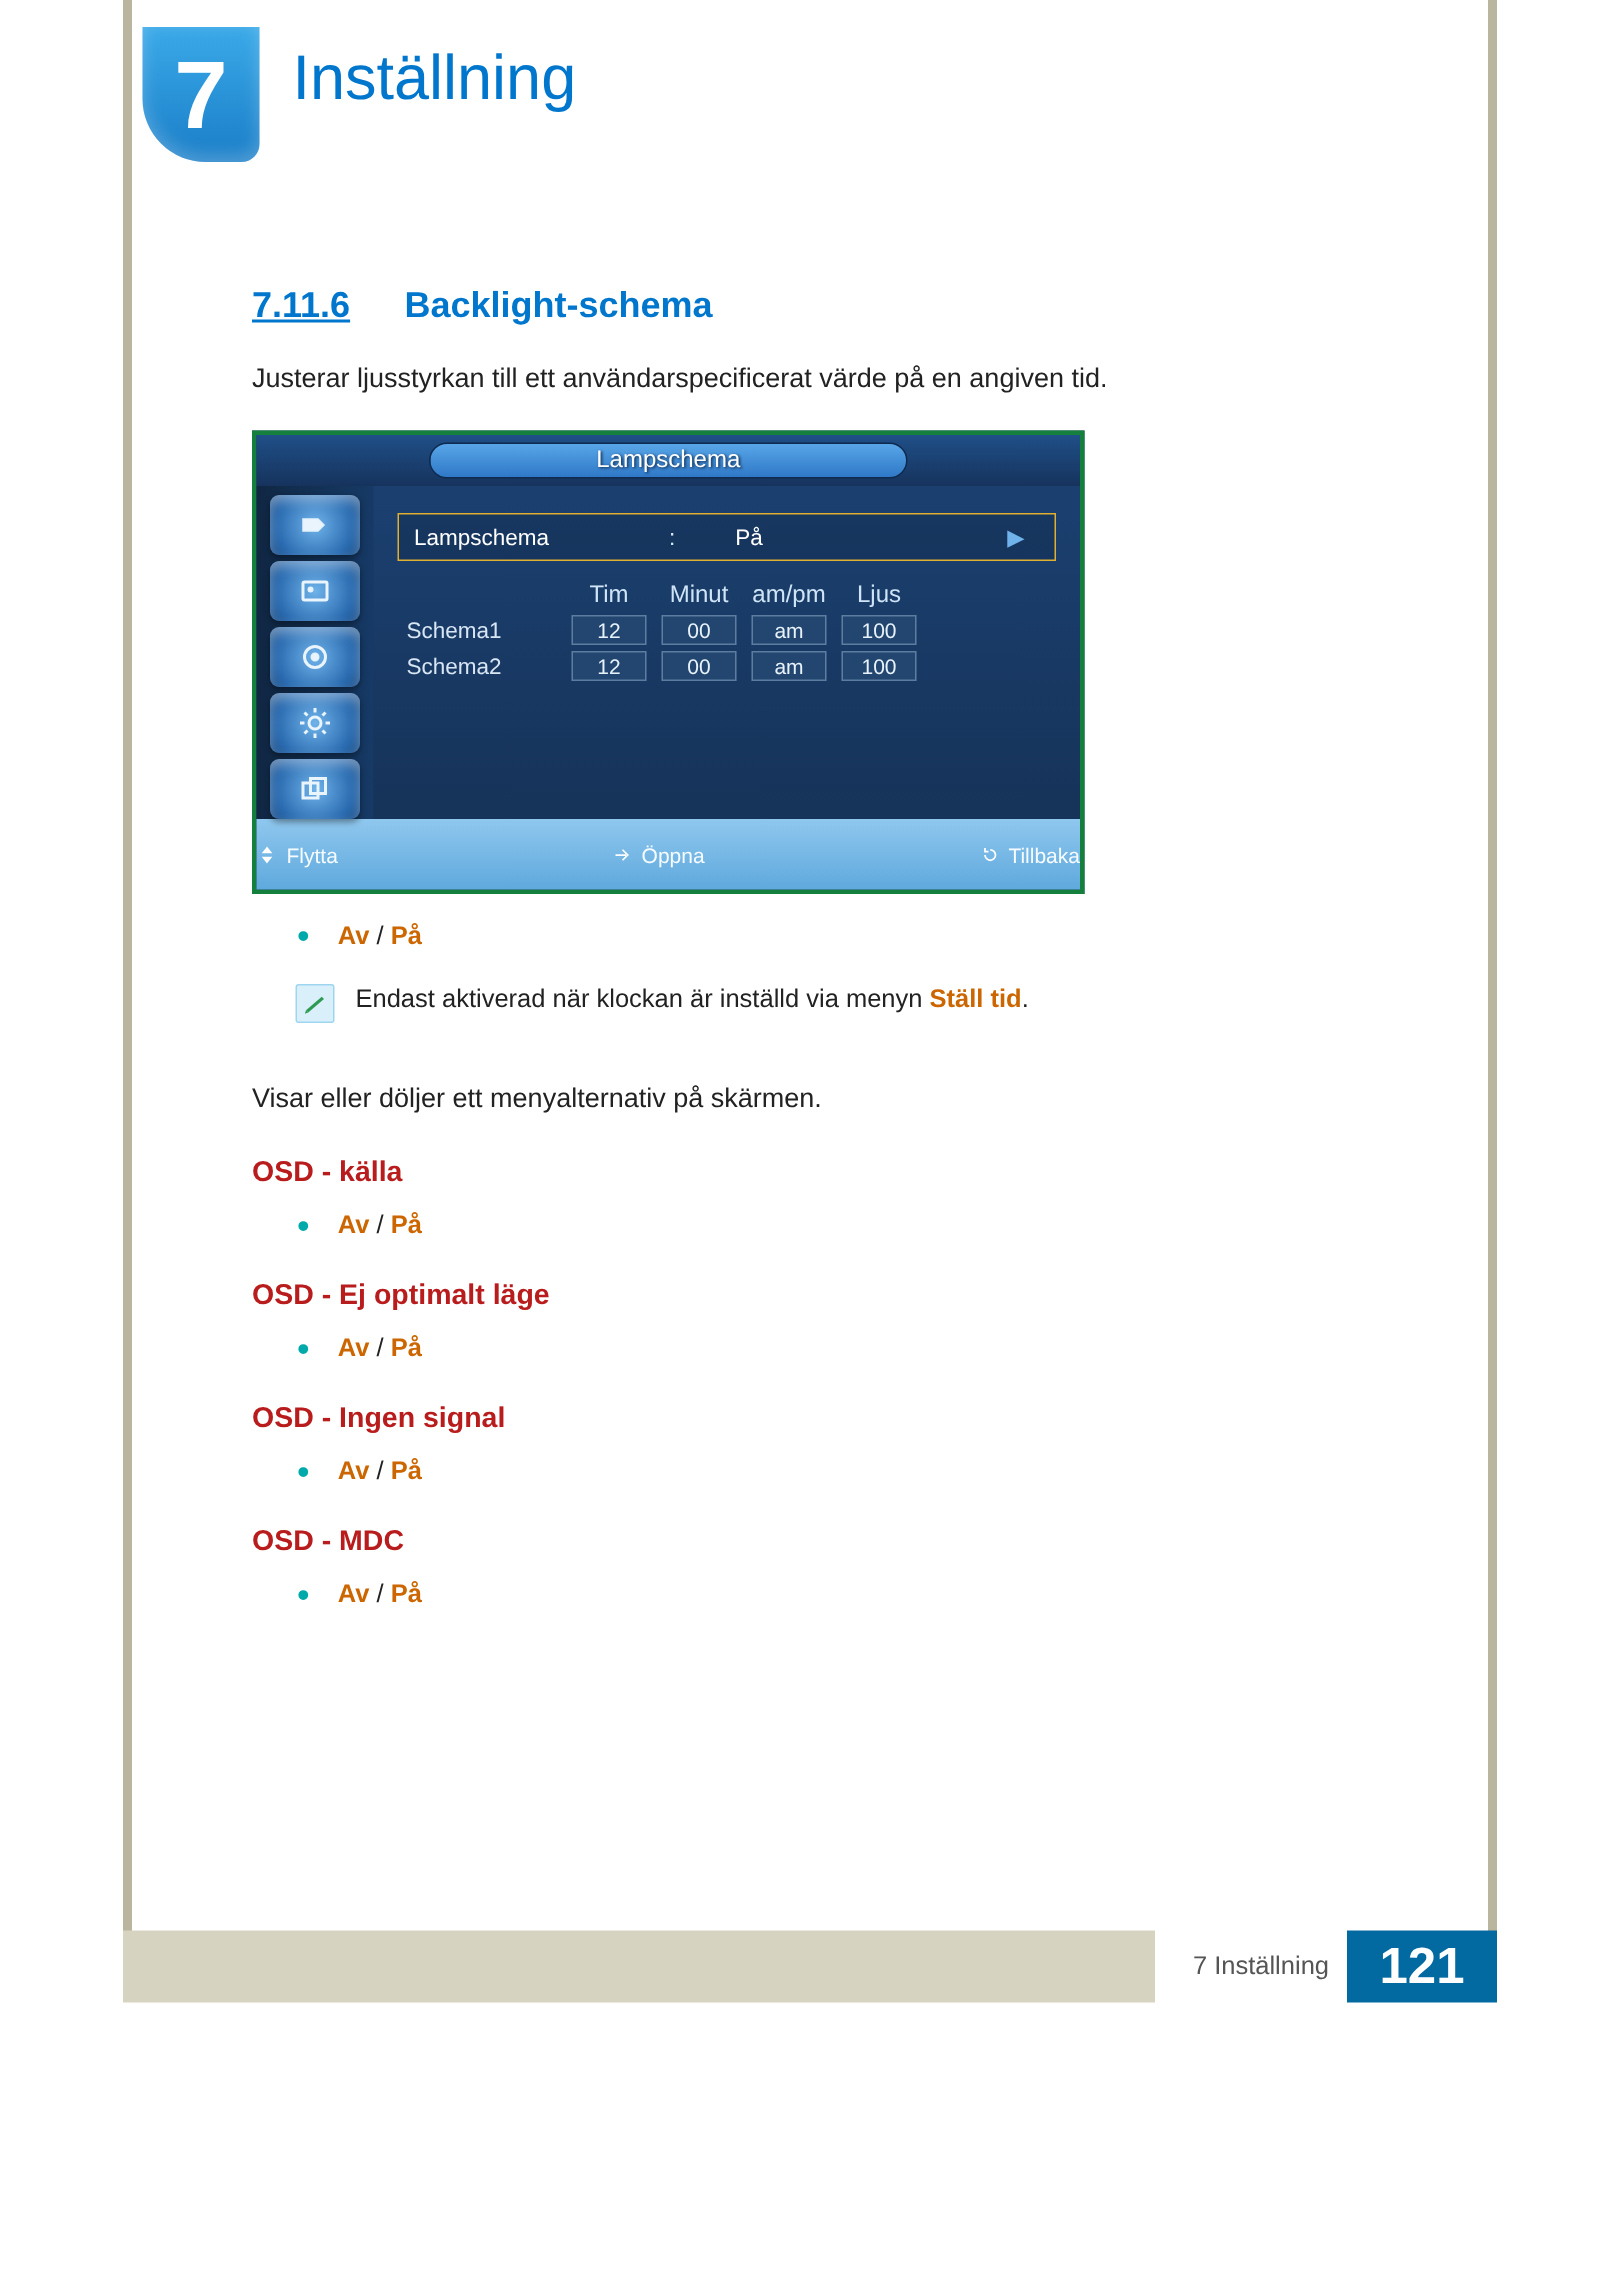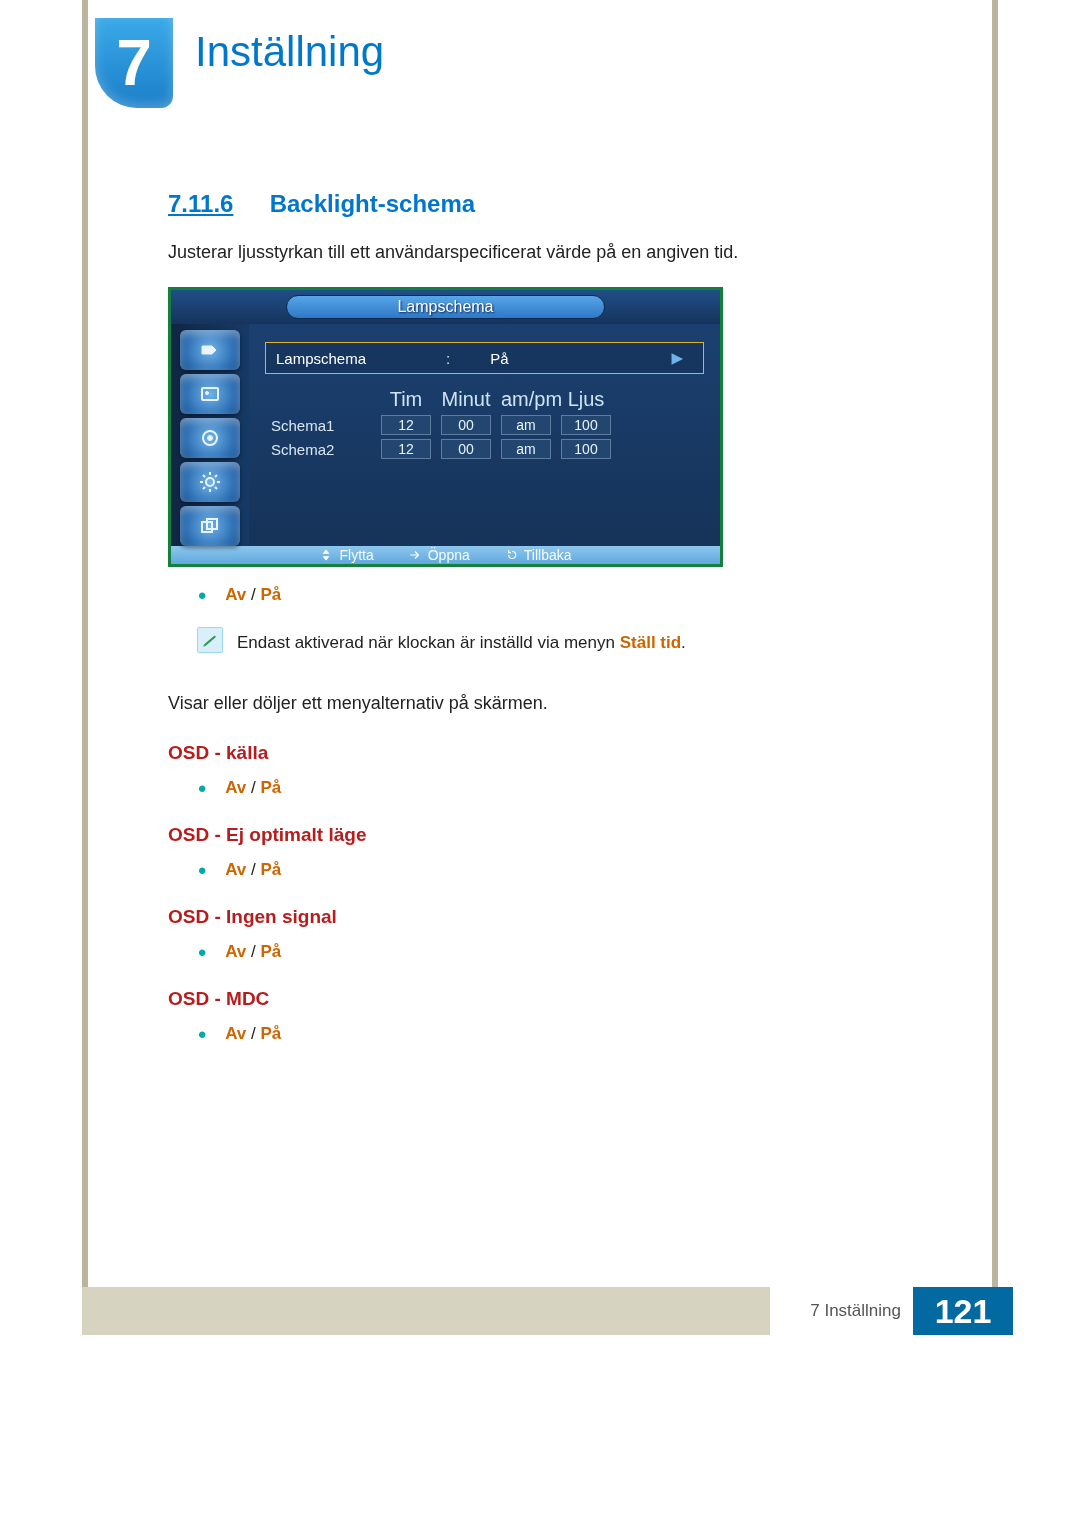--- a/index.html
+++ b/index.html
@@ -57,21 +57,21 @@
     font-weight: bold;
     margin-bottom: 22px;
   }
   .sec-heading .num { display:inline-block; min-width:95px;text-decoration:underline; }
   .body-text { font-size: 18px; color: #222; margin-bottom: 22px; line-height:1.4;}
   .sub-heading { color:#b91c1c; font-size:19px; font-weight:bold; margin: 26px 0 14px 0;}
   .bullet-row { margin: 6px 0 14px 30px; font-size:17px;}
   .bullet-dot { color:#0aa; font-size:24px; vertical-align:middle; margin-right:14px; line-height:0;}
   .opt-red { color:#cc6600; font-weight:bold;}
   .opt-sep { color:#222; font-weight:normal;}
-  .note-row { display:flex; align-items:flex-end; margin: 22px 0 38px 0; gap:14px;padding-left:29px;}
+  .note-row { display:flex; align-items:flex-start; margin: 22px 0 38px 0; gap:14px;padding-left:29px;}
   .note-icon {
     width:26px; height:26px;
     background:#d9f0fb;
     border:1px solid #9fd6ef;
     border-radius:2px;
     display:flex; align-items:center; justify-content:center;
   }
   .note-icon svg { width:18px; height:18px; }
   .note-text { font-size:17px; color:#222;}
   .note-text .highlight { color:#cc6600; font-weight:bold;}
@@ -127,45 +127,45 @@
     display:flex; align-items:center;
     justify-content:flex-start;
     gap:40px;
     margin-bottom:14px;
     background:rgba(0,0,0,.12);
   }
   .osd-row-sel .lbl { width:130px; color:#fff;}
   .osd-row-sel .val { color:#fff;}
   .osd-row-sel .arrow { margin-left:auto; margin-right:10px; color:#6fb3ea;}
   .osd-table { display:grid; grid-template-columns: 100px 50px 50px 50px 50px; gap:4px 10px; align-items:center; color:#d8e6f4; margin-left:6px;}
-  .osd-table .hd { font-size:20px; color:#cfe4f6; text-align:center;}
+  .osd-table .hd { font-size:16px; color:#cfe4f6; text-align:center;}
   .osd-table .rl { text-align:left; font-size:15px;}
   .osd-cell {
     border:1px solid #5d7da0;
     background:#22466f;
     text-align:center;
     font-size:14px;
     padding:1px 0;
     color:#e8f2fb;
   }
   .osd-footer {
-    height:18px;
+    height:47px;
     background: linear-gradient(180deg,#8fc7ee,#5fa9dd);
-    display:flex; align-items:center; justify-content:center;
+    display:flex; align-items:center; justify-content:space-between;
     gap:34px;
     color:#eaf5fd;
     font-size:14px;
   }
   .osd-footer .fi { display:flex; align-items:center; gap:6px; color:#f6fbff;}
   .osd-footer svg { width:14px; height:14px; fill:none; stroke:#fff; stroke-width:2;}
 
   
   .page-footer {
     position:absolute;
-    right:67px; bottom:192px;
+    right:82px; bottom:192px;
     display:flex; align-items:center; gap:12px;text-align:center;
   }
   .footer-label { font-size:17px; color:#555;}
   .page-num-box {
     background:#0369a1;
     color:#fff;
     font-size:34px;
     font-weight:bold;
     width:100px; height:48px;
     display:flex; align-items:center; justify-content:center;

